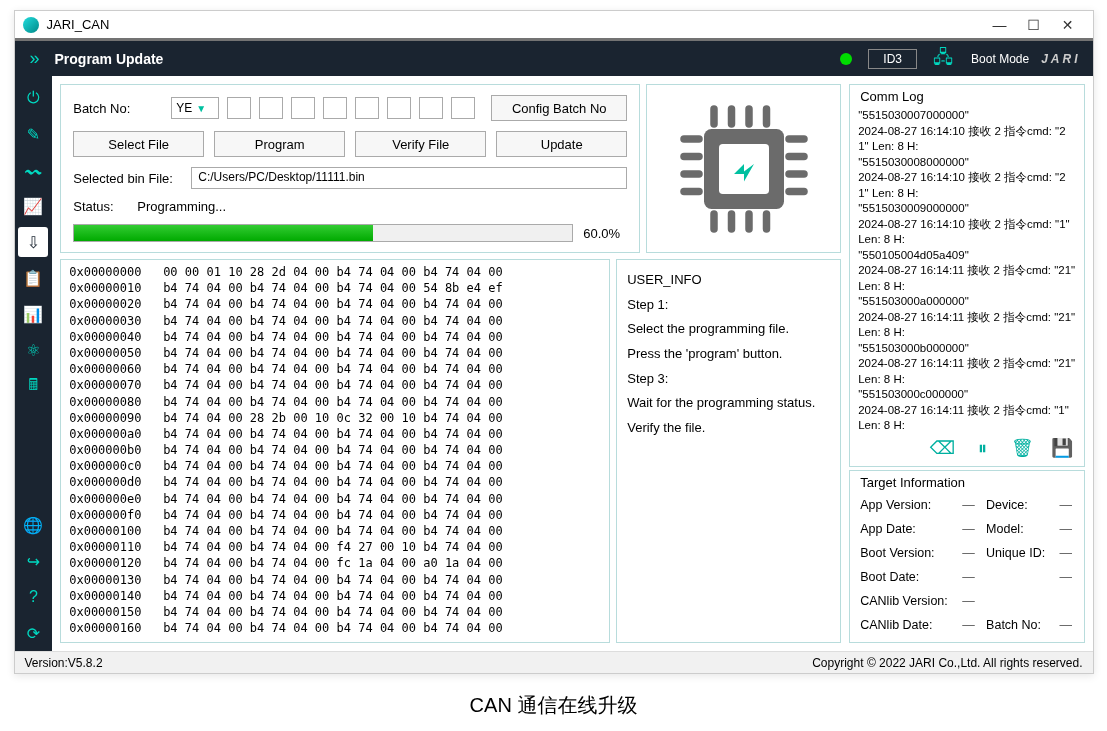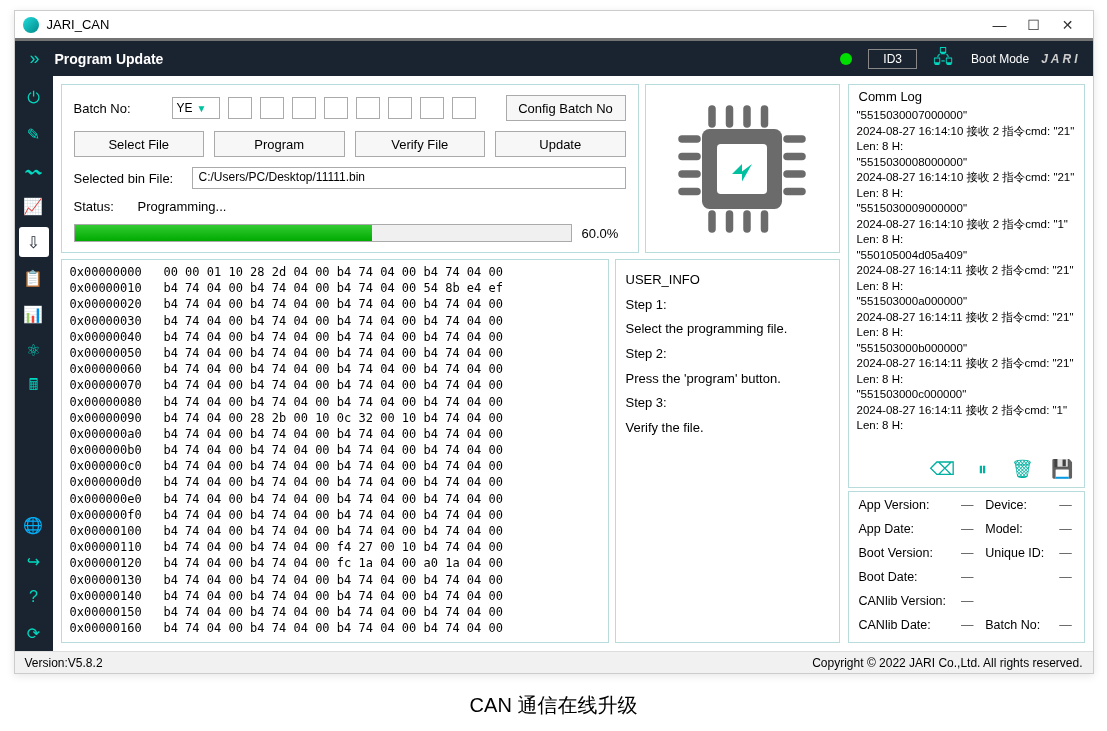--- a/index.html
+++ b/index.html
@@ -124,21 +124,21 @@
                 </div>
               <input class="tiny" style="">
               <input class="tiny" style="">
               <input class="tiny" style="">
               <input class="tiny" style="">
               <input class="tiny" style="">
               <input class="tiny" style="">
               <input class="tiny" style="">
               <input class="tiny" style="">
               <div style="flex:1"></div>
-              <div class="btn" style="width:120px">Config Batch No</div>
+              <div class="btn" style="width:136px">Config Batch No</div>
             </div>
             <div class="btn-row">
               <div class="btn">Select File</div>
               <div class="btn">Program</div>
               <div class="btn">Verify File</div>
               <div class="btn">Update</div>
             </div>
             <div class="row">
               <span class="lbl" style="min-width:110px">Selected bin File:</span>
               <div class="fileinput">C:/Users/PC/Desktop/11111.bin</div>
@@ -181,23 +181,23 @@
           </svg>
         </div>
       </div>
 
       <div class="midrow">
         <div class="panel hexpanel" id="hexpanel"><span class="hexline">0x00000000   00 00 01 10 28 2d 04 00 b4 74 04 00 b4 74 04 00</span><span class="hexline">0x00000010   b4 74 04 00 b4 74 04 00 b4 74 04 00 54 8b e4 ef</span><span class="hexline">0x00000020   b4 74 04 00 b4 74 04 00 b4 74 04 00 b4 74 04 00</span><span class="hexline">0x00000030   b4 74 04 00 b4 74 04 00 b4 74 04 00 b4 74 04 00</span><span class="hexline">0x00000040   b4 74 04 00 b4 74 04 00 b4 74 04 00 b4 74 04 00</span><span class="hexline">0x00000050   b4 74 04 00 b4 74 04 00 b4 74 04 00 b4 74 04 00</span><span class="hexline">0x00000060   b4 74 04 00 b4 74 04 00 b4 74 04 00 b4 74 04 00</span><span class="hexline">0x00000070   b4 74 04 00 b4 74 04 00 b4 74 04 00 b4 74 04 00</span><span class="hexline">0x00000080   b4 74 04 00 b4 74 04 00 b4 74 04 00 b4 74 04 00</span><span class="hexline">0x00000090   b4 74 04 00 28 2b 00 10 0c 32 00 10 b4 74 04 00</span><span class="hexline">0x000000a0   b4 74 04 00 b4 74 04 00 b4 74 04 00 b4 74 04 00</span><span class="hexline">0x000000b0   b4 74 04 00 b4 74 04 00 b4 74 04 00 b4 74 04 00</span><span class="hexline">0x000000c0   b4 74 04 00 b4 74 04 00 b4 74 04 00 b4 74 04 00</span><span class="hexline">0x000000d0   b4 74 04 00 b4 74 04 00 b4 74 04 00 b4 74 04 00</span><span class="hexline">0x000000e0   b4 74 04 00 b4 74 04 00 b4 74 04 00 b4 74 04 00</span><span class="hexline">0x000000f0   b4 74 04 00 b4 74 04 00 b4 74 04 00 b4 74 04 00</span><span class="hexline">0x00000100   b4 74 04 00 b4 74 04 00 b4 74 04 00 b4 74 04 00</span><span class="hexline">0x00000110   b4 74 04 00 b4 74 04 00 f4 27 00 10 b4 74 04 00</span><span class="hexline">0x00000120   b4 74 04 00 b4 74 04 00 fc 1a 04 00 a0 1a 04 00</span><span class="hexline">0x00000130   b4 74 04 00 b4 74 04 00 b4 74 04 00 b4 74 04 00</span><span class="hexline">0x00000140   b4 74 04 00 b4 74 04 00 b4 74 04 00 b4 74 04 00</span><span class="hexline">0x00000150   b4 74 04 00 b4 74 04 00 b4 74 04 00 b4 74 04 00</span><span class="hexline">0x00000160   b4 74 04 00 b4 74 04 00 b4 74 04 00 b4 74 04 00</span></div>
         <div class="panel infopanel" id="infopanel">
             <div>USER_INFO</div>
             <div>Step 1:</div>
             <div>Select the programming file.</div>
-            <div>Step 2:</div>
             <div>Press the 'program' button.</div>
             <div>Step 3:</div>
+            <div>Wait for the programming status.</div>
             <div>Verify the file.</div>
           </div>
       </div>
     </div>
 
     <div class="rightcol">
       <div class="groupbox" style="flex:1;min-height:0">
         <div class="grouptitle">Comm Log</div>
         <div class="logbody" id="logbody">
             <div>"5515030007000000"</div>
@@ -216,20 +216,21 @@
             <div>2024-08-27 16:14:11 接收 2 指令cmd: "1" Len: 8 H:</div>
           </div>
         <div class="logbtns">
           <div class="logbtn">⌫</div>
           <div class="logbtn">⏸</div>
           <div class="logbtn">🗑</div>
           <div class="logbtn">💾</div>
         </div>
       </div>
       <div class="groupbox">
+        <div class="grouptitle">Target Information</div>
         <div class="tgtbody">
             <div class="tgtgrid" id="tgtgrid">
               <div class="tgtlbl">App Version:</div>
               <div class="tgtval">—</div>
               <div class="tgtlbl">Device:</div>
               <div class="tgtval">—</div>
               <div class="tgtlbl">App Date:</div>
               <div class="tgtval">—</div>
               <div class="tgtlbl">Model:</div>
               <div class="tgtval">—</div>

